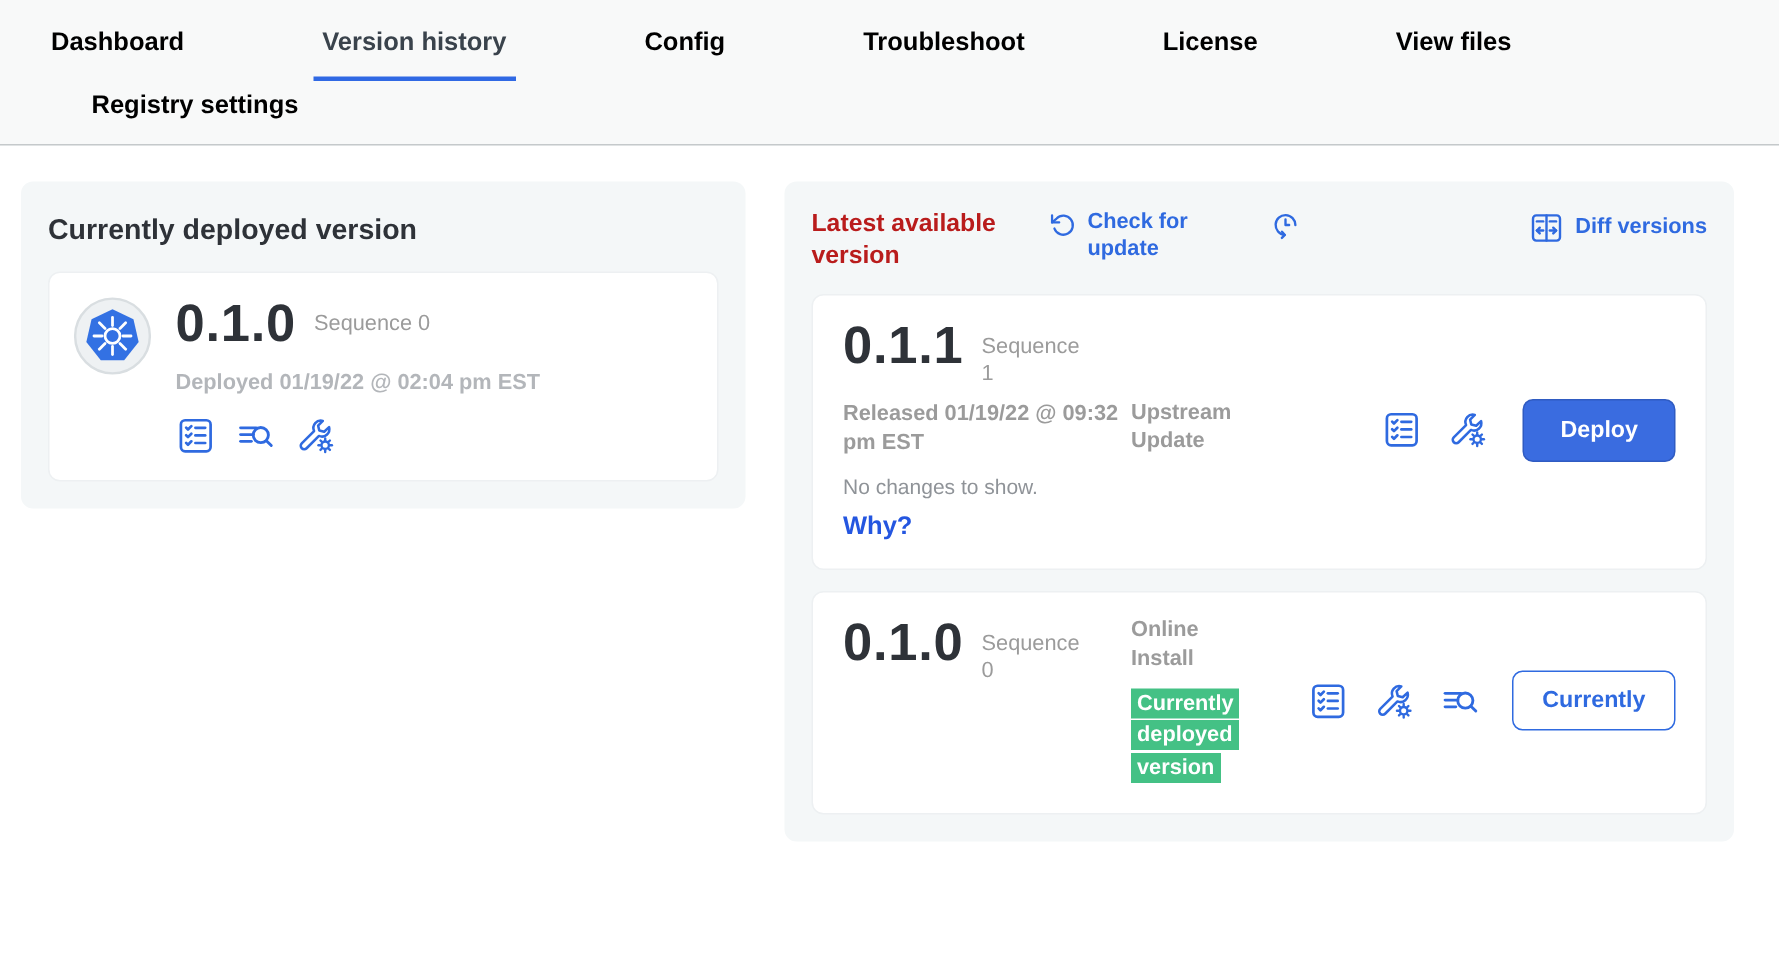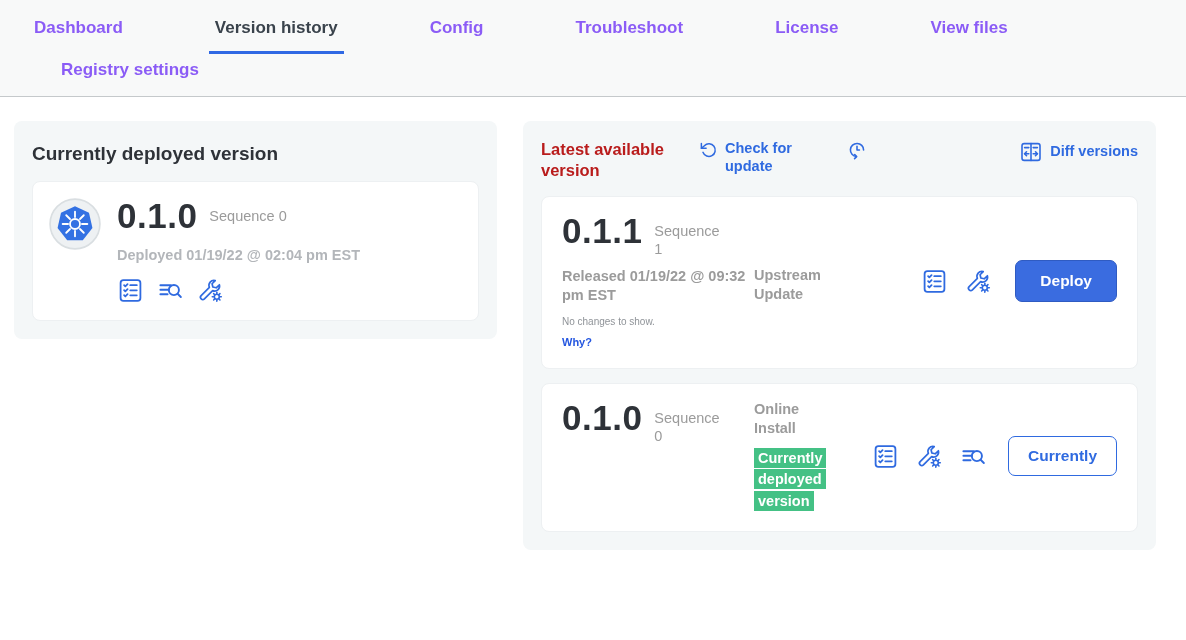--- a/index.html
+++ b/index.html
@@ -4,21 +4,21 @@
 <style>
   * { margin:0; padding:0; box-sizing:border-box; }
   html,body { width:1186px; height:640px; overflow:hidden; background:#fff;
     font-family:"Liberation Sans", sans-serif; color:#30343a; }
 
   
   nav { background:#f8f9f9; padding:16px 0 0 0; border-bottom:1px solid #c5c9cb; }
   .tab-row { display:flex; align-items:flex-end; }
   .tab-row.row1 { padding-left:28px; gap:80px; }
   .tab-row.row2 { padding-left:55px; margin-top:4px; }
-  .tab { font-size:17px; font-weight:600; color:#8b5cf6; padding:2px 6px 13px;
+  .tab { font-size:17px; font-weight:600; color:#000000; padding:2px 6px 13px;
     cursor:pointer; border-bottom:3px solid transparent; white-space:nowrap; }
   .tab.active { color:#3a434c; border-bottom:3px solid #3069e4; }
 
   
   main { display:flex; align-items:flex-start; gap:26px; padding:24px 30px 0 14px; }
   .panel { background:#f4f7f8; border-radius:8px; }
   .left-panel { width:483px; padding:22px 18px 18px; }
   .right-panel { width:633px; padding:18px; }
 
   .card { background:#fff; border:1px solid #edf0f2; border-radius:8px; }
@@ -43,22 +43,22 @@
     line-height:1.25; text-decoration:none; cursor:pointer; align-items:flex-start; }
   .hdr-link .lbl { max-width:140px; }
   .hdr-link.w75 .lbl { max-width:80px; }
   .hdr-link svg { flex:0 0 auto; margin-top:1px; }
   .hdr-gap1 { margin-left:6px; } .hdr-gap2 { margin-left:42px; } .hdr-gap3 { margin-left:40px; }
 
   
   .vcard { margin-top:14px; padding:16px 20px 18px; display:flex; align-items:flex-start; }
   .version-col { width:192px; flex:0 0 auto; }
   .released { color:#9b9b9b; font-weight:700; font-size:14.5px; line-height:1.3; margin-top:9px; width:190px; }
-  .no-changes { color:#8f9398; font-size:10px; margin-top:11px; }
-  .why-link { display:inline-block; color:#2456e0; font-weight:700; font-size:11px; margin-top:9px; cursor:pointer; text-decoration:none; }
+  .no-changes { color:#8f9398; font-size:14px; margin-top:11px; }
+  .why-link { display:inline-block; color:#2456e0; font-weight:700; font-size:17px; margin-top:9px; cursor:pointer; text-decoration:none; }
   .source-col { width:100px; flex:0 0 auto; margin-left:0; color:#9b9b9b; font-weight:700; font-size:14.5px; line-height:1.3; }
   .source-col.lower { margin-top:53px; }
   .src-label { display:block; max-width:78px; }
   .badge-wrap { margin-top:10px; width:74px; }
   .deployed-badge { display:inline; background:#44c185; color:#fff; font-weight:700;
     font-size:14.5px; line-height:1.5; padding:2px 4px;
     -webkit-box-decoration-break:clone; box-decoration-break:clone; }
   .actions { margin-left:auto; display:flex; align-items:center; gap:17px; align-self:center; color:#2f6ae0; }
 
   .btn { font-family:inherit; font-size:15.5px; font-weight:700; border-radius:7px; cursor:pointer; }

